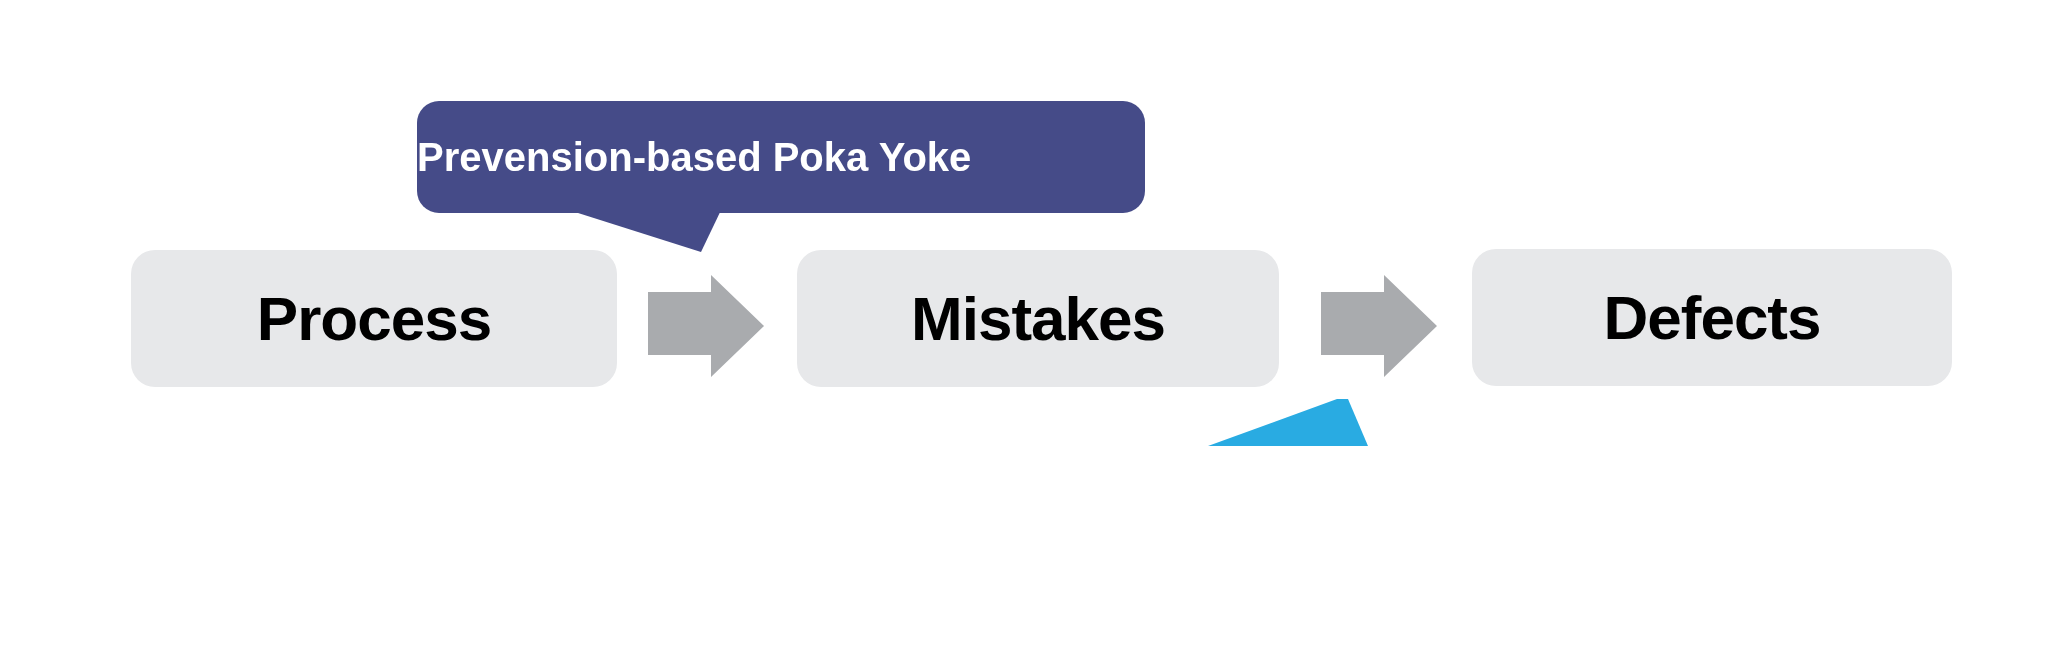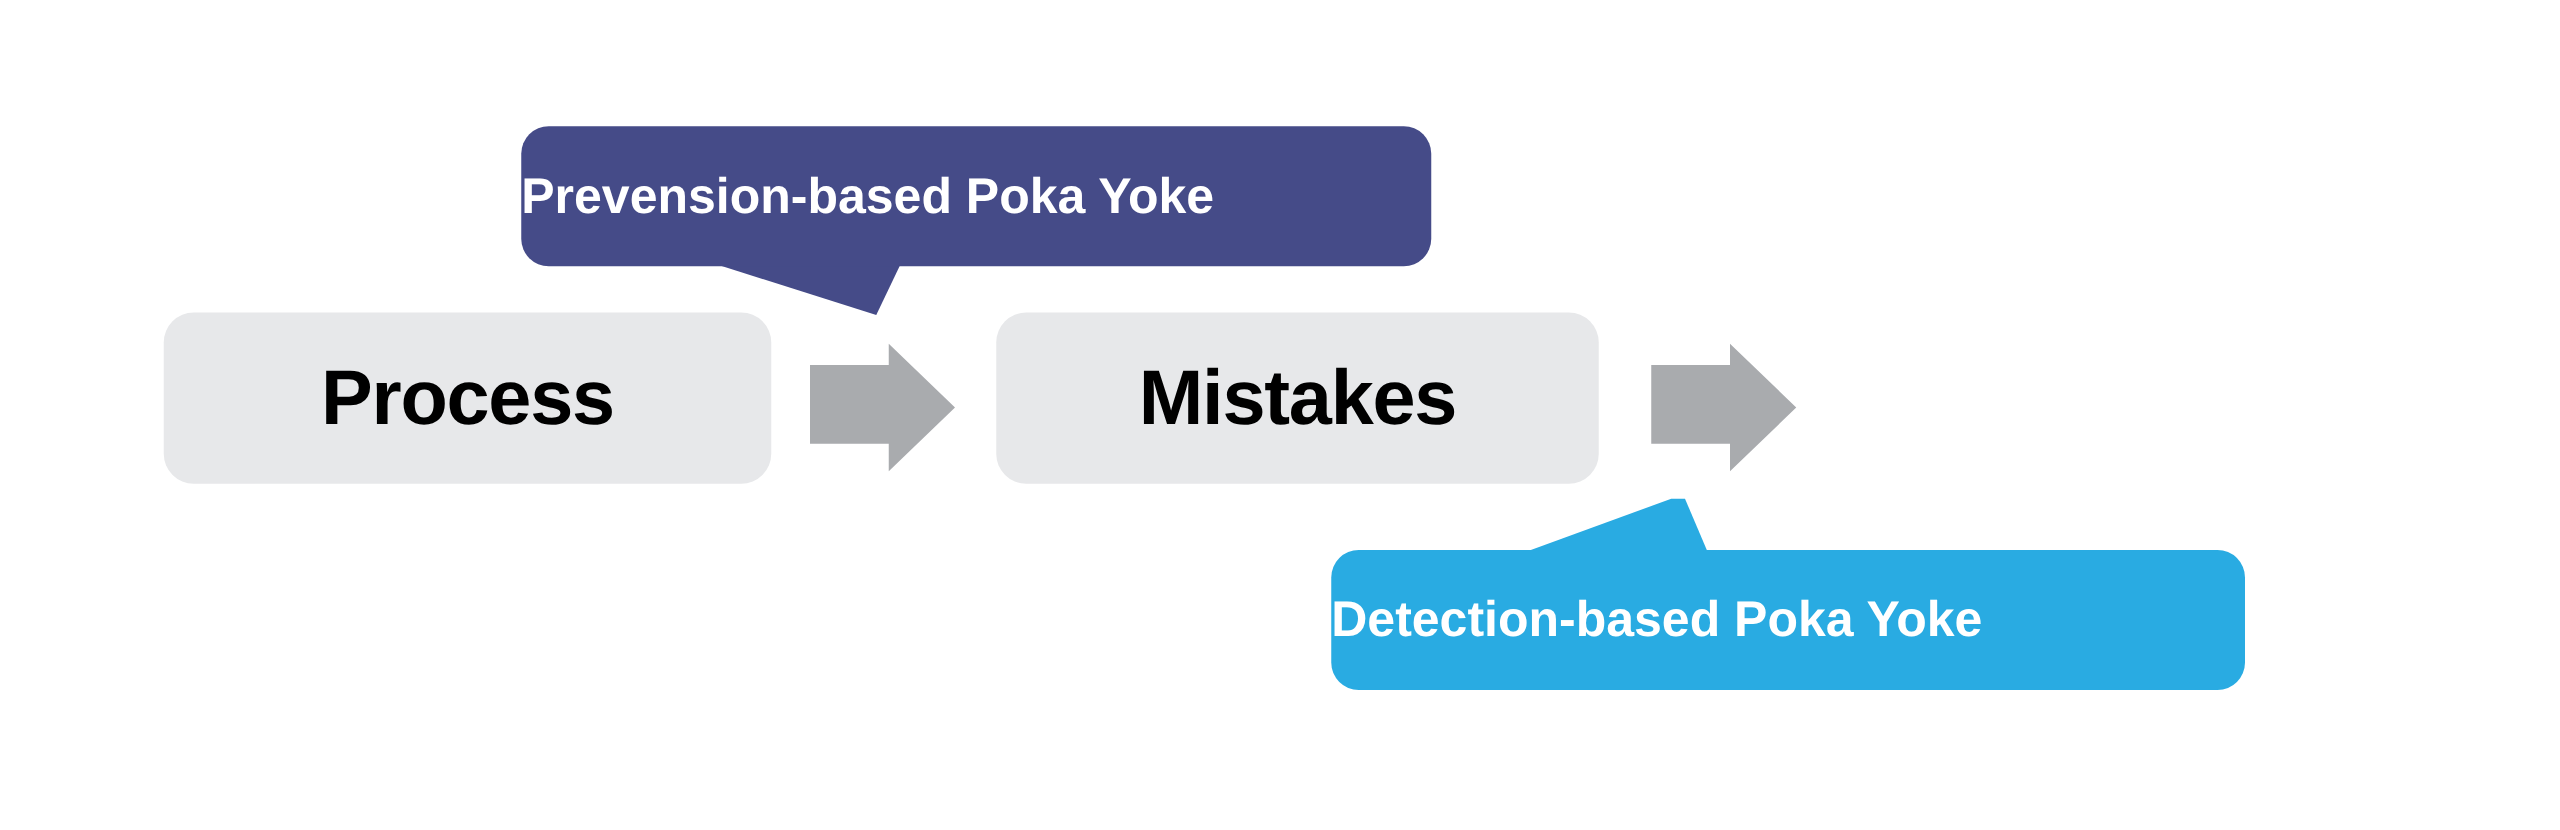--- a/index.html
+++ b/index.html
@@ -85,18 +85,18 @@
   </div>
 
   <div class="flow-box box-mistakes">
     <span class="box-label">Mistakes</span>
   </div>
 
   <div class="flow-box box-process">
     <span class="box-label">Process</span>
   </div>
 
+  <div class="flow-box box-defects">
+    <span class="box-label">Defects</span>
+  </div>
 
-  <div class="callout callout-detection">
-    <span class="callout-label">Detection-based Poka Yoke</span>
-  </div>
 
 </div>
 
 </body></html>

